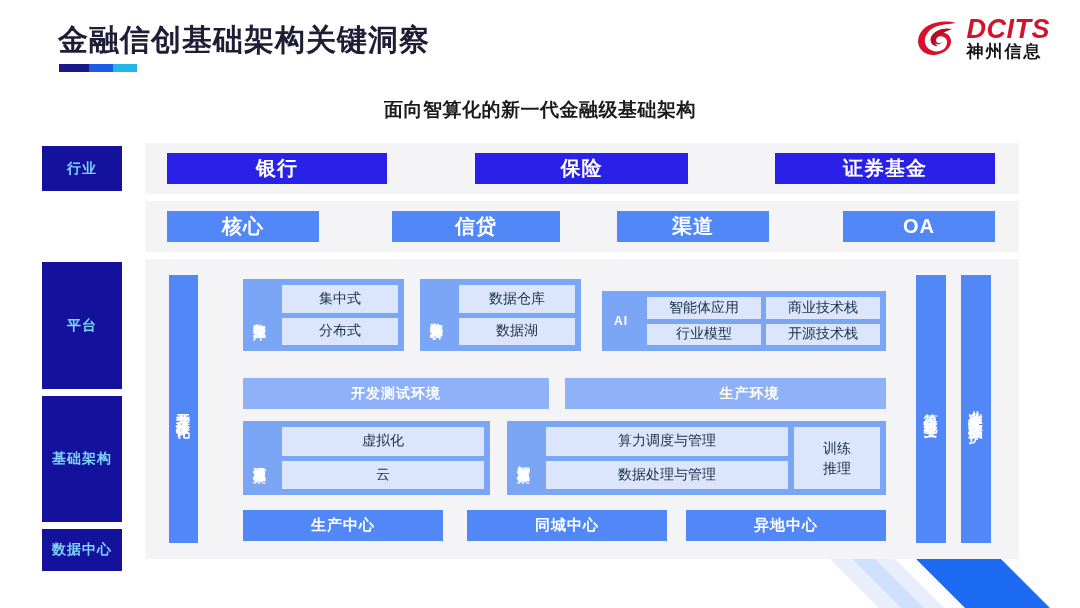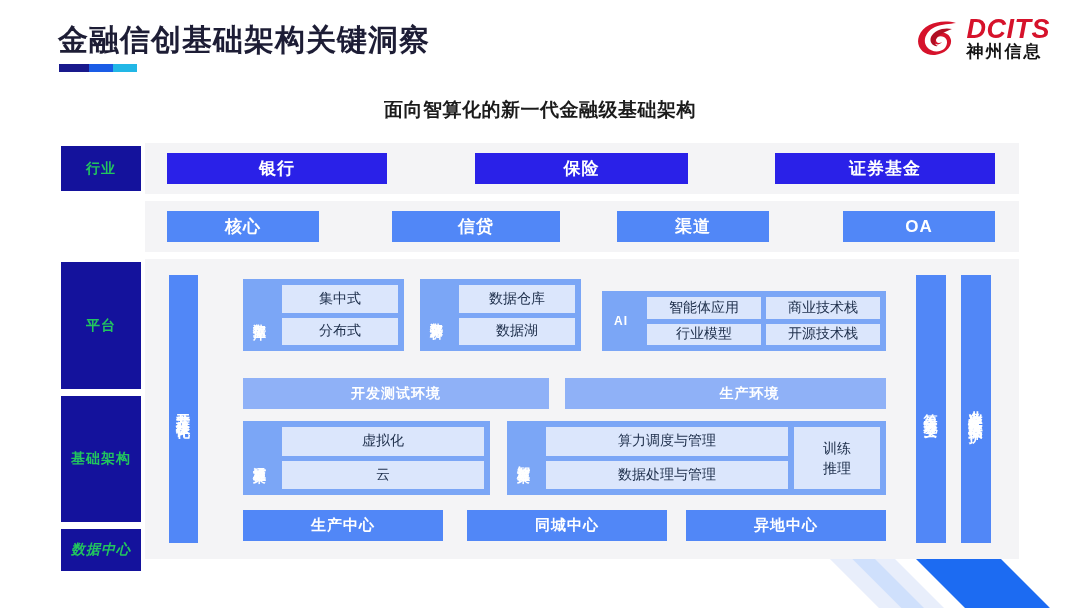--- a/index.html
+++ b/index.html
@@ -31,37 +31,37 @@
 
   .logo { position: absolute; right: 30px; top: 16px; display: flex; align-items: center; gap: 7px; }
   .logo-mark { width: 44px; height: 40px; flex: none; }
   .logo-text { display: flex; flex-direction: column; line-height: 1; }
   .logo-en { font-size: 27px; font-weight: bold; color: #d6122b; font-style: italic; letter-spacing: 0.5px; }
   .logo-cn { font-size: 17px; font-weight: bold; color: #141414; letter-spacing: 2px; margin-top: 0; }
 
   .subtitle { position: absolute; left: 0; top: 97px; width: 1080px; text-align: center; font-size: 19px; font-weight: bold; color: #1b1b1b; letter-spacing: 0.5px; }
 
   
-  .rail { position: absolute; left: 61px; width: 80px; background: #14129c; color: #22c55e;
+  .rail { position: absolute; left: 42px; width: 80px; background: #14129c; color: #7dd3fc;
           display: flex; align-items: center; justify-content: center;
           font-size: 14px; font-weight: bold; letter-spacing: 1px; }
   .rail-industry   { top: 146px; height: 45px; }
   .rail-app        { top: 204px; height: 45px; }
   .rail-platform   { top: 262px; height: 127px; }
   .rail-infra      { top: 396px; height: 126px; }
-  .rail-dc         { top: 529px; height: 42px; font-style: italic; }
+  .rail-dc         { top: 529px; height: 42px; }
 
   
   .panel { position: absolute; background: #f4f4f6; }
   .row-industry { left: 145px; top: 143px; width: 874px; height: 51px; }
   .row-app      { left: 145px; top: 201px; width: 874px; height: 51px; }
   .row-main     { left: 145px; top: 259px; width: 874px; height: 300px; }
 
   .chip { position: absolute; display: flex; align-items: center; justify-content: center;
-          color: #fff; font-weight: bold; font-size: 17px; letter-spacing: 1px; text-align: right; }
+          color: #fff; font-weight: bold; font-size: 20px; letter-spacing: 1px; text-align: right; }
   .chip-industry { background: #2a21e8; height: 31px; top: 10px; }
   .chip-app      { background: #5187f7; height: 31px; top: 10px; }
 
   
   .ci0 { left: 22px;  width: 220px; }
   .ci1 { left: 330px; width: 213px; }
   .ci2 { left: 630px; width: 220px; }
   
   .ca0 { left: 22px;  width: 152px; }
   .ca1 { left: 247px; width: 168px; }

